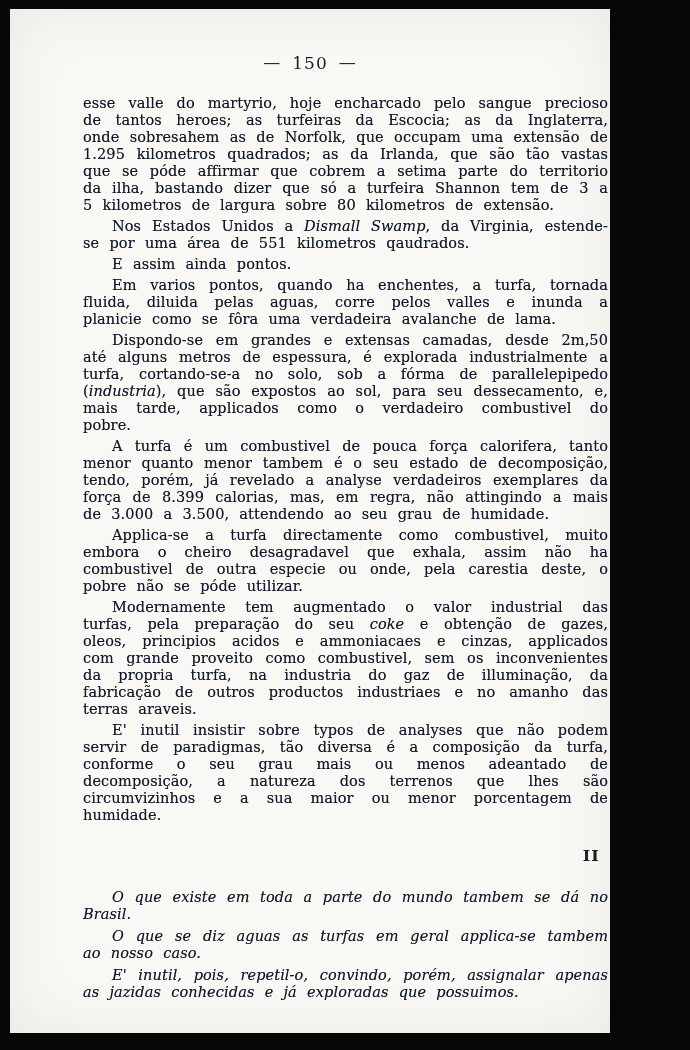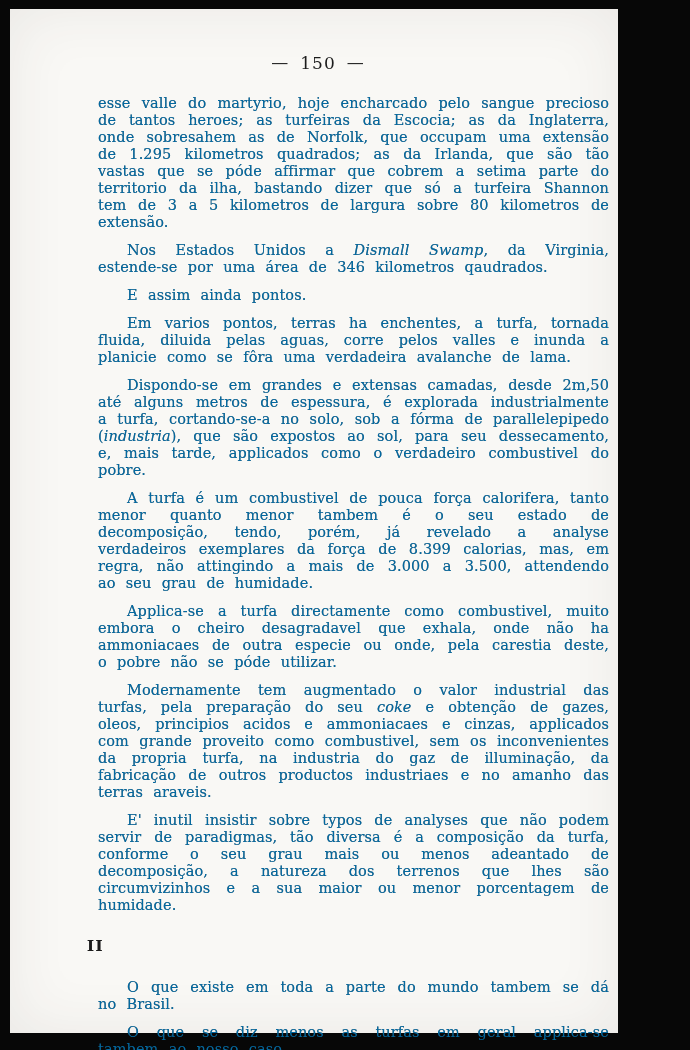--- a/index.html
+++ b/index.html
@@ -12,84 +12,84 @@
     font-family: "DejaVu Serif", serif;
   }
   .page {
     position: absolute;
     left: 10px;
     top: 9px;
     width: 600px;
     height: 1024px;
     background: #f9f8f5;
     box-shadow: inset 0 0 60px rgba(60,55,45,0.08);
-    padding-left: 8px;
   }
   .running-head {
     margin: 44px 0 0 0;
     text-align: center;
     font-size: 17px;
     color: #1c1c1c;
     letter-spacing: 1px;
   }
   .running-head .dash { margin: 0 11px; position: relative; top: -1px; }
   .text-block {
     width: 533px;
     margin: 22px 0 0 69px;
   }
   .para {
-    margin: 11px;
+    margin: 4px;
     font-size: 14.5px;
     line-height: 17px;
-    color: #0369a1;
+    color: #0f172a;
     text-align: justify;
     text-indent: 29px;
     word-spacing: 5.5px;
     letter-spacing: 0.1px;
     text-shadow: 0 0 0.5px rgba(30,30,30,0.55);
   }
   .para.noindent { text-indent: 0; }
   .para i { }
   .section-heading {
-    text-align: left;
+    text-align: right;
     font-size: 15px;
     font-weight: bold;
     letter-spacing: 1.5px;
     margin: 23px 12px 24px 0;
     color: #1b1b1b;
     text-shadow: 0 0 0.5px rgba(30,30,30,0.55);
   }
-  .section-2 .para { margin-top: 5px; }
+  .section-2 .para { margin-top: 5px; font-style: italic; }
   .section-2 .para:first-child { margin-top: 0; }
 </style>
 </head>
 <body>
 
 <div class="scan">
   <div class="page">
 
     <div class="running-head">
       <span class="dash">—</span><span>150</span><span class="dash">—</span>
     </div>
 
     <div class="text-block">
       <div>
           <p class="para noindent"><span>esse valle do martyrio, hoje encharcado pelo sangue precioso de tantos heroes; as turfeiras da Escocia; as da Inglaterra, onde sobresahem as de Norfolk, que occupam uma extensão de 1.295 kilometros quadrados; as da Irlanda, que são tão vastas que se póde affirmar que cobrem a setima parte do territorio da ilha, bastando dizer que só a turfeira Shannon tem de 3 a 5 kilometros de largura sobre 80 kilometros de extensão.</span></p>
-          <p class="para"><span>Nos Estados Unidos a </span><i>Dismall Swamp</i><span>, da Virginia, estende-se por uma área de 346 kilometros qaudrados.</span></p>
+          <p class="para"><span>Nos Estados Unidos a </span><i>Dismall Swamp</i><span>, da Virginia, estende-se por uma área de 551 kilometros qaudrados.</span></p>
           <p class="para"><span>E assim ainda pontos.</span></p>
-          <p class="para"><span>Em varios pontos, terras ha enchentes, a turfa, tornada fluida, diluida pelas aguas, corre pelos valles e inunda a planicie como se fôra uma verdadeira avalanche de lama.</span></p>
+          <p class="para"><span>Em varios pontos, quando ha enchentes, a turfa, tornada fluida, diluida pelas aguas, corre pelos valles e inunda a planicie como se fôra uma verdadeira avalanche de lama.</span></p>
           <p class="para"><span>Dispondo-se em grandes e extensas camadas, desde 2m,50 até alguns metros de espessura, é explorada industrialmente a turfa, cortando-se-a no solo, sob a fórma de parallelepipedo (</span><i>industria</i><span>), que são expostos ao sol, para seu dessecamento, e, mais tarde, applicados como o verdadeiro combustivel do pobre.</span></p>
           <p class="para"><span>A turfa é um combustivel de pouca força calorifera, tanto menor quanto menor tambem é o seu estado de decomposição, tendo, porém, já revelado a analyse verdadeiros exemplares da força de 8.399 calorias, mas, em regra, não attingindo a mais de 3.000 a 3.500, attendendo ao seu grau de humidade.</span></p>
-          <p class="para"><span>Applica-se a turfa directamente como combustivel, muito embora o cheiro desagradavel que exhala, onde não ha ammoniacaes de outra especie ou onde, pela carestia deste, o pobre não se póde utilizar.</span></p>
+          <p class="para"><span>Applica-se a turfa directamente como combustivel, muito embora o cheiro desagradavel que exhala, assim não ha combustivel de outra especie ou onde, pela carestia deste, o pobre não se póde utilizar.</span></p>
           <p class="para"><span>Modernamente tem augmentado o valor industrial das turfas, pela preparação do seu </span><i>coke</i><span> e obtenção de gazes, oleos, principios acidos e ammoniacaes e cinzas, applicados com grande proveito como combustivel, sem os inconvenientes da propria turfa, na industria do gaz de illuminação, da fabricação de outros productos industriaes e no amanho das terras araveis.</span></p>
           <p class="para"><span>E' inutil insistir sobre typos de analyses que não podem servir de paradigmas, tão diversa é a composição da turfa, conforme o seu grau mais ou menos adeantado de decomposição, a natureza dos terrenos que lhes são circumvizinhos e a sua maior ou menor porcentagem de humidade.</span></p>
         </div>
 
       <div class="section-heading">II</div>
 
       <div class="section-2">
           <p class="para"><span>O que existe em toda a parte do mundo tambem se dá no Brasil.</span></p>
-          <p class="para"><span>O que se diz menos as turfas em geral applica-se tambem ao nosso caso.</span></p>
+          <p class="para"><span>O que se diz aguas as turfas em geral applica-se tambem ao nosso caso.</span></p>
+          <p class="para"><span>E' inutil, pois, repetil-o, convindo, porém, assignalar apenas as jazidas conhecidas e já exploradas que possuimos.</span></p>
         </div>
     </div>
 
   </div>
 </div>
 
 </body></html>

